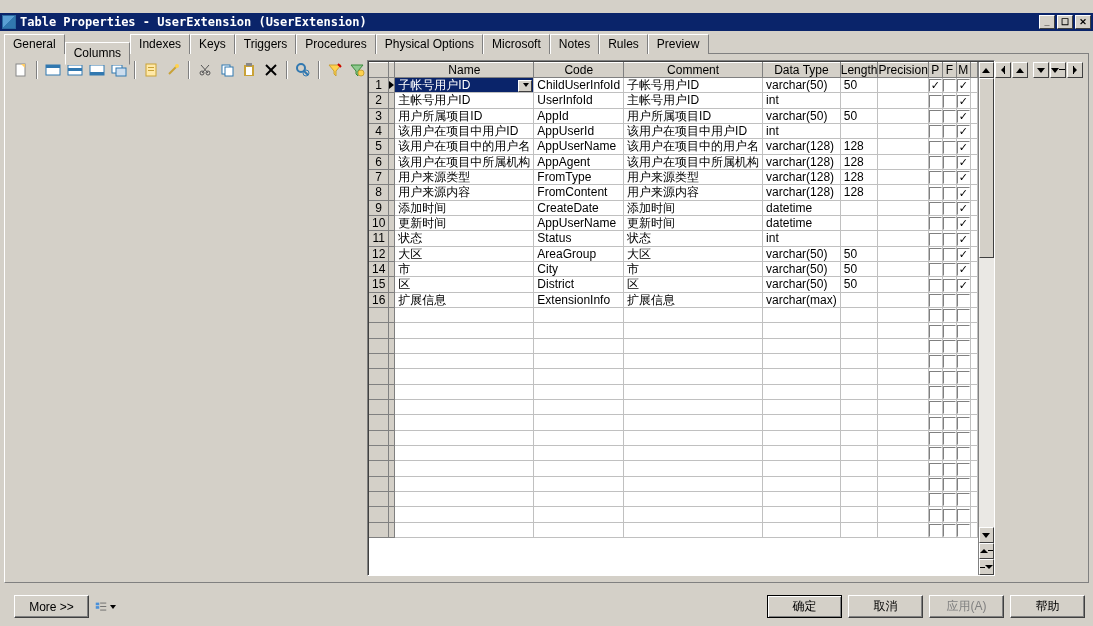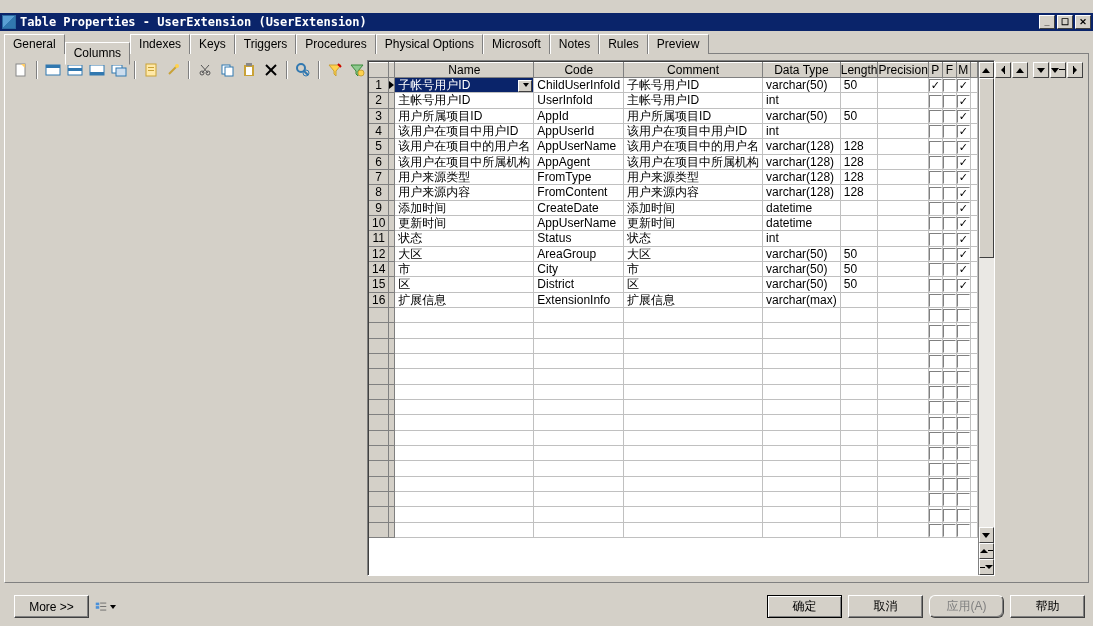--- a/index.html
+++ b/index.html
@@ -305,21 +305,21 @@
   height: 23px;
   padding: 0 10px;
   text-align: right;
   display: inline-flex; align-items: center; justify-content: center;
   margin-left: 6px;
 }
 .button.default {
   border: 1px solid #000;
   box-shadow: inset 1px 1px 0 #fff, inset -1px -1px 0 #808080;
 }
-.button.disabled { color: #808080; border-radius: 6px; }
+.button.disabled { color: #808080; }
 .iconbtn {
   width: 24px; height: 22px;
   display: inline-flex; align-items: center; justify-content: center;
   border: 1px solid transparent;
   margin-left: 4px;
 }
 .iconbtn .dd { margin-left: 2px; border-left: 3px solid transparent; border-right: 3px solid transparent; border-top: 4px solid #000; }
 </style>
 </head>
 <body>

